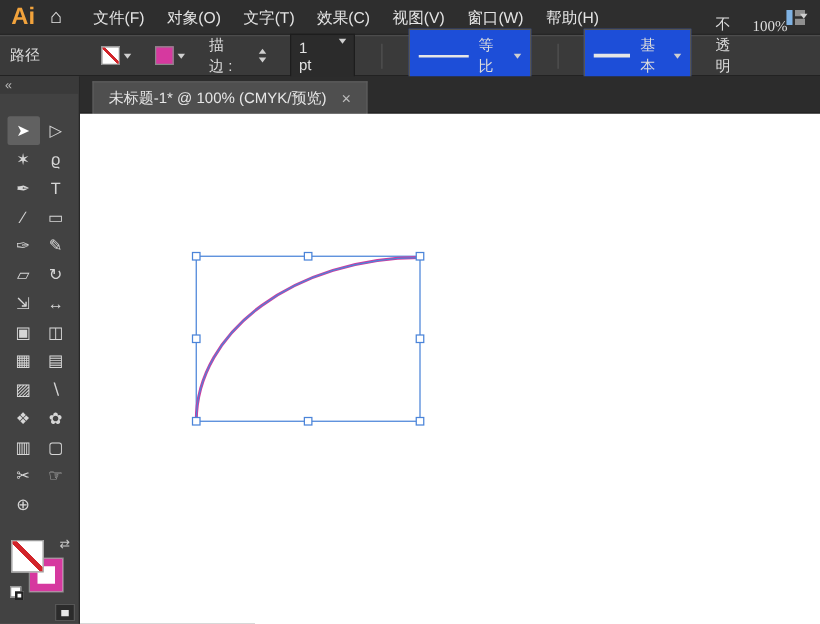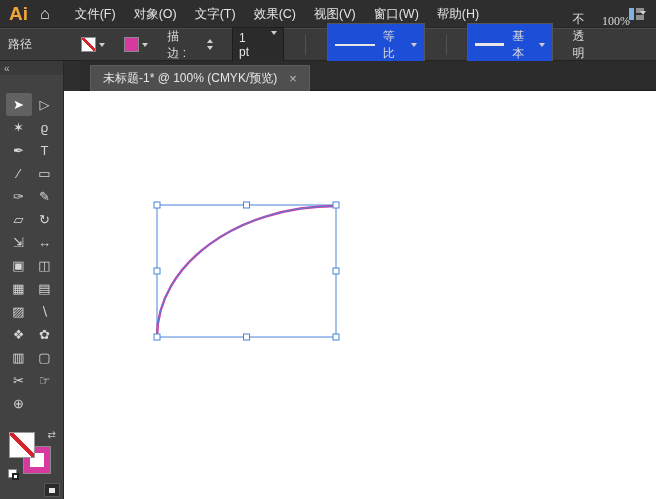--- a/index.html
+++ b/index.html
@@ -54,21 +54,21 @@
   .sw-fill::after{content:"";position:absolute;inset:0;
     background:linear-gradient(to top right,transparent 45%,#d2242a 45%,#d2242a 57%,transparent 57%);}
   .sw-swap{position:absolute;right:0;top:-2px;color:#c8c8c8;font-size:10px;}
   .sw-mini{position:absolute;left:0;bottom:-4px;width:12px;height:12px;}
   .sw-mini .mini-fill{position:absolute;left:0;top:0;width:7px;height:7px;background:#fff;border:1px solid #888;}
   .sw-mini .mini-stroke{position:absolute;left:4px;top:4px;width:7px;height:7px;background:#fff;border:2px solid #222;box-sizing:border-box;}
   .screen-mode-btn{position:absolute;left:44px;bottom:2px;width:16px;height:14px;background:#2b2b2b;
     border:1px solid #565656;display:flex;align-items:center;justify-content:center;box-sizing:border-box;}
   .screen-mode-icon{width:6px;height:5px;background:#e8e8e8;}
   
-  .tab-bar{position:absolute;left:80px;top:61px;right:0;height:30px;background:#2c2c2c;
+  .tab-bar{position:absolute;left:64px;top:61px;right:0;height:30px;background:#2c2c2c;
     border-bottom:1px solid #1c1c1c;box-sizing:border-box;}
   .doc-tab{position:absolute;left:10px;top:4px;height:26px;background:#4f4f4f;color:#e6e6e6;font-size:12px;
     display:flex;align-items:center;padding:0 12px;gap:12px;border:1px solid #5c5c5c;border-bottom:none;box-sizing:border-box;white-space:nowrap;}
   .tab-close{color:#bdbdbd;font-size:13px;line-height:1;}
   
   .canvas{position:absolute;left:64px;top:91px;right:0;bottom:0;background:#ffffff;}
   .canvas svg{display:block;}
 </style>
 </head>
 <body>

